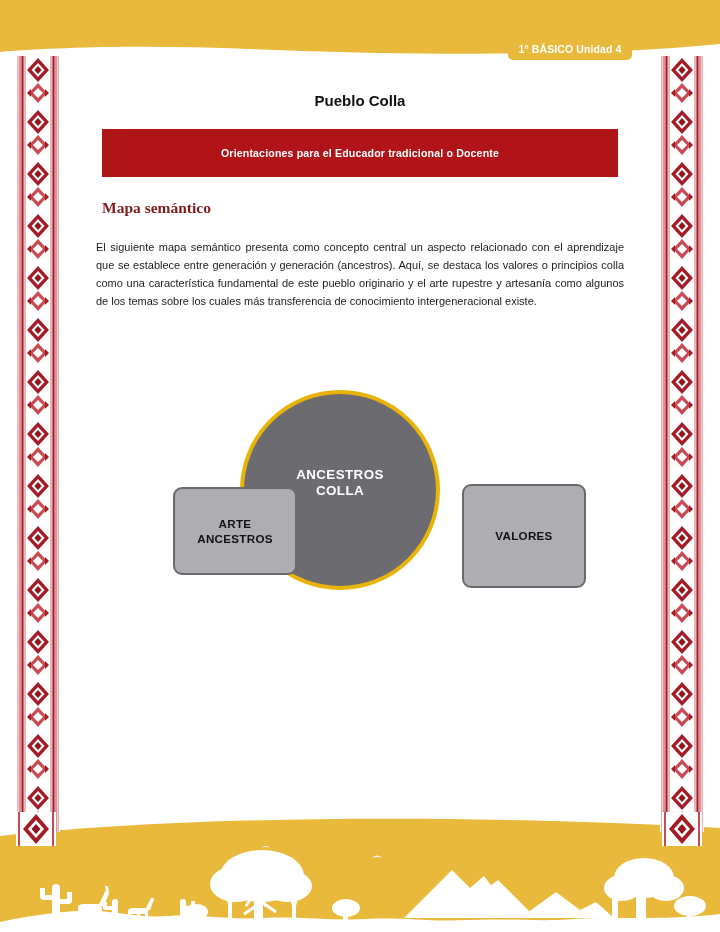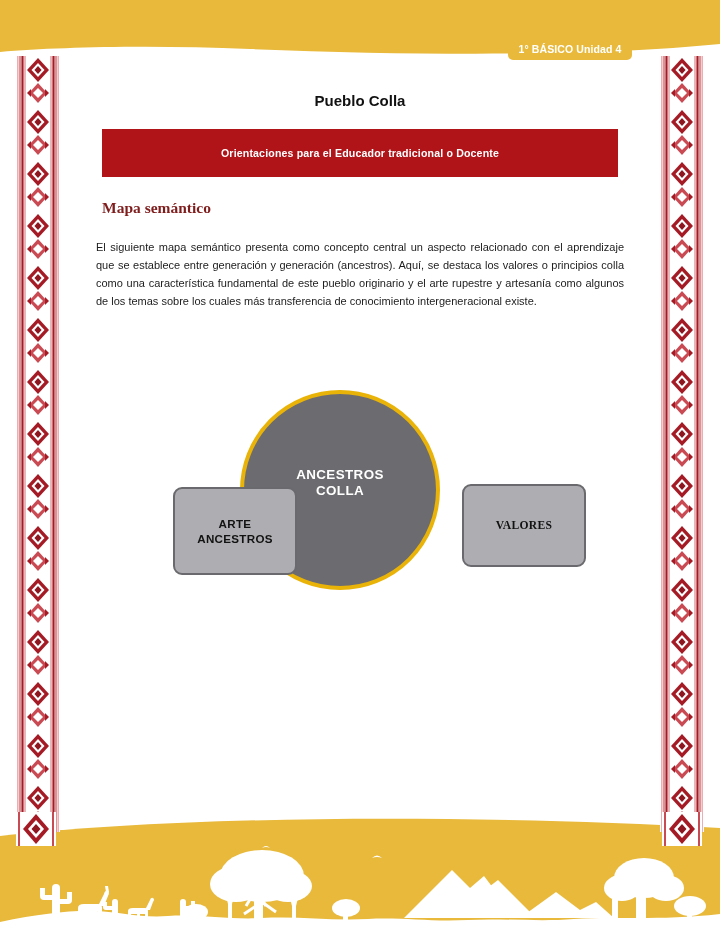--- a/index.html
+++ b/index.html
@@ -162,21 +162,21 @@
   }
   .node-box .label {
     color: #121212;
     font-size: 11.6px;
     font-weight: bold;
     text-align: center;
     line-height: 1.3;
     letter-spacing: .3px;
   }
   .node-arte      { left: 49px;  top: 109px; width: 124px; height: 88px; margin-left: 44px; }
-  .node-valores   { left: 382px; top: 106px; width: 124px; height: 83px; font-family: Liberation Serif, serif; }
+  .node-valores   { left: 382px; top: 106px; width: 124px; height: 104px; }
   .node-artesania { left: 215px; top: 205px; width: 130px; height: 83px; }
 
   
   .bottom-band {
     position: absolute;
     left: 0;
     bottom: 0;
     width: 720px;
     height: 118px;
     overflow: hidden;

